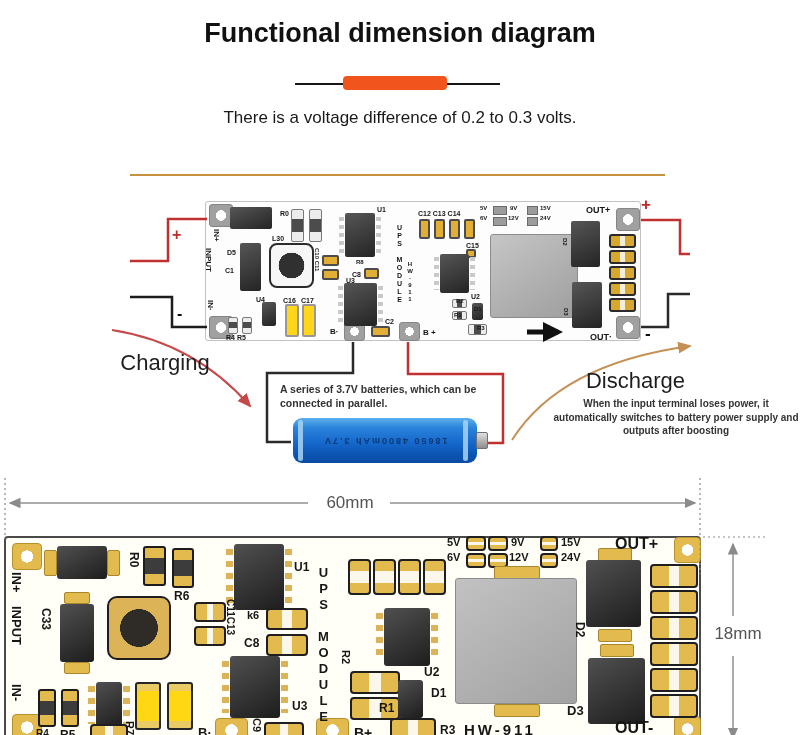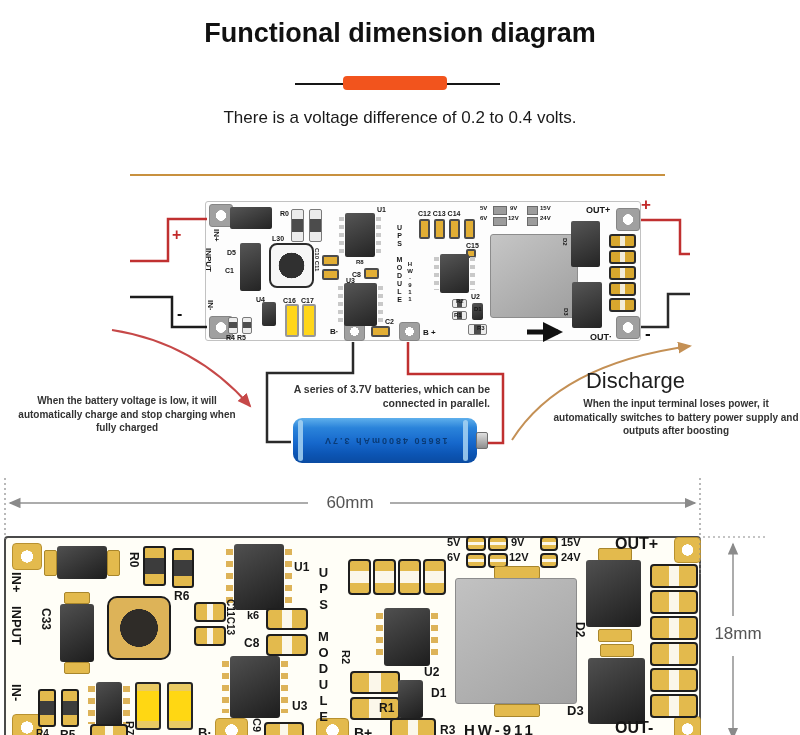--- a/index.html
+++ b/index.html
@@ -13,21 +13,21 @@
   .res-line{left:295px;top:67px;width:205px;height:2px;background:#161616;z-index:7}
   .res-bar{left:343px;top:60px;width:104px;height:14px;background:#f2541d;border-radius:4px;z-index:8}
   .divider{left:130px;top:158px;width:535px;height:2px;background:#c8913f;z-index:7}
   .direct-output{left:300px;top:163px;width:190px;text-align:center;font-size:20px;font-weight:700;color:#c0752b;z-index:7}
   .sec-title{font-size:22px;color:#1e1e1e;text-align:center;z-index:7}
   .sec-desc{font-size:10px;font-weight:700;color:#333;text-align:center;line-height:1.35;z-index:7}
   .charging-title{left:90px;top:334px;width:150px}
   .charging-desc{left:12px;top:378px;width:230px}
   .discharge-title{left:568px;top:352px;width:135px}
   .discharge-desc{left:552px;top:381px;width:248px}
-  .battery-caption{left:280px;top:366px;width:210px;font-size:10.5px;font-weight:700;color:#333;text-align:right;line-height:1.35;z-index:7}
+  .battery-caption{left:280px;top:366px;width:210px;font-size:10.5px;font-weight:700;color:#333;text-align:left;line-height:1.35;z-index:7}
 
   
   .note-box{border:2px solid #8a8a8a;background:#fff;display:flex;align-items:center;justify-content:center;text-align:center;font-size:11px;font-weight:700;color:#2c2c2c;line-height:1.35;z-index:7;box-sizing:border-box}
   .left-box{left:4px;top:223px;width:126px;height:80px;border-radius:15px;padding:5px}
   .right-box{left:692px;top:213px;width:104px;height:92px;border-radius:2px;padding:3px;font-size:10.5px}
 
   
   .pcb{z-index:1;box-sizing:border-box}
   .top-pcb{left:205px;top:185px;width:436px;height:140px;background:#fdfdfd;border:1px solid #c2c2c2;border-radius:3px}
   .bottom-pcb{left:4px;top:520px;width:697px;height:210px;background:#fffef7;border:2px solid #4a4a4a;border-radius:4px}
@@ -87,29 +87,29 @@
 
 <div id="stage">
 
   <div class="abs page-title">Functional dimension diagram</div>
 
   <div>
     <div class="abs res-line"></div>
     <div class="abs res-bar"></div>
   </div>
 
-  <div class="abs subtitle">There is a voltage difference of 0.2 to 0.4 volts.</div>
+  <div class="abs subtitle">There is a voltage difference of 0.2 to 0.3 volts.</div>
 
   <div class="abs divider"></div>
 
   <div class="abs pcb top-pcb"></div>
   <div class="abs pcb bottom-pcb"></div>
 
 
-  <div class="abs sec-desc charging-desc">When the battery voltage is low, it will automatically charge and stop charging when fully charged</div>
+  <div class="abs sec-title charging-title">Charging</div>
 
   <div class="abs battery-caption">A series of 3.7V batteries, which can be connected in parallel.</div>
   <div>
     <div class="abs battery-body">
       <span class="battery-print">18650 4800mAh 3.7V</span>
     </div>
     <div class="abs battery-ring" style="left:298px"></div>
     <div class="abs battery-ring" style="left:463px"></div>
     <div class="abs battery-nub"></div>
   </div>

